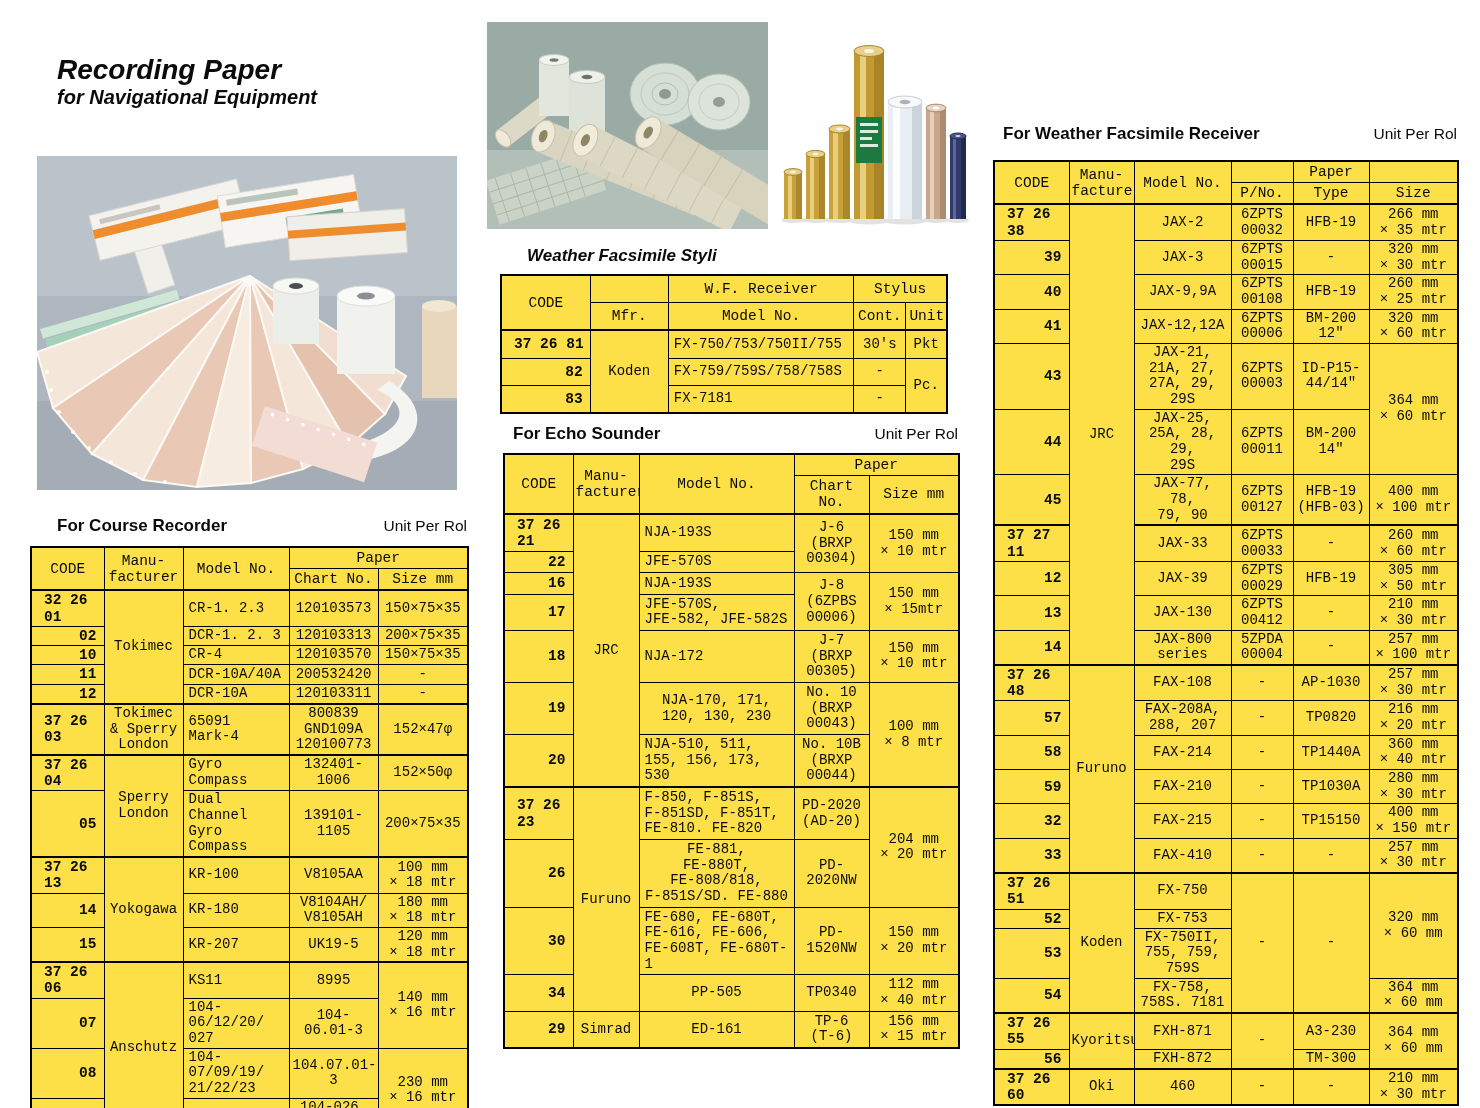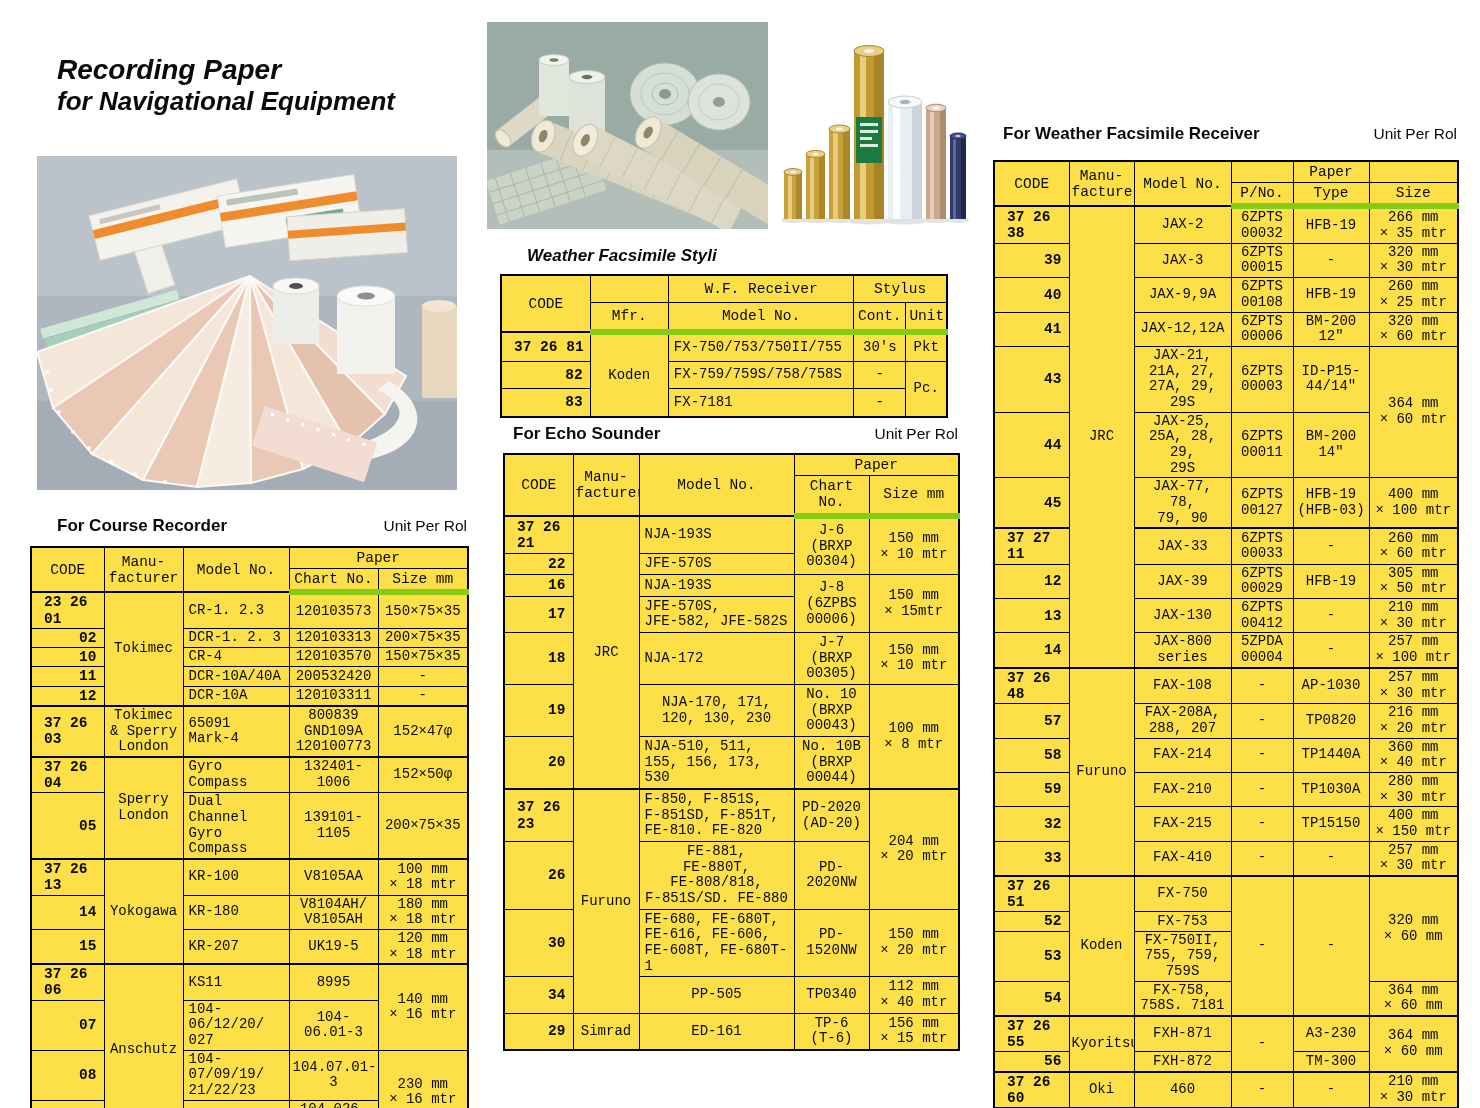--- a/index.html
+++ b/index.html
@@ -2,36 +2,36 @@
 <html><head>
 <meta charset="utf-8">
 <style>
   html,body{margin:0;padding:0;background:#ffffff;}
   .page{position:relative;width:1480px;height:1108px;background:#fff;overflow:hidden;
         font-family:"Liberation Sans", sans-serif;color:#0a0a0a;}
 
   
   .title-block{position:absolute;left:57px;top:55px;}
   .main-title{font-size:28px;font-weight:bold;font-style:italic;line-height:1.05;}
-  .sub-title{font-size:26px;font-weight:bold;font-style:italic;margin-top:2px;}
+  .sub-title{font-size:20px;font-weight:bold;font-style:italic;margin-top:2px;}
 
   .section{position:absolute;}
   .sec-head{display:flex;justify-content:space-between;align-items:flex-end;}
   .sec-title{font-size:17px;font-weight:bold;white-space:nowrap;}
   .sec-title.italic{font-style:italic;}
   .unit-label{font-size:15.5px;white-space:nowrap;padding-bottom:1px;}
 
   
   table.tbl{border-collapse:collapse;table-layout:fixed;width:100%;
             font-size:14px;line-height:1.12;background:#fde047;
             border:2.5px solid #000;font-family:Liberation Mono, monospace;}
   .tbl th,.tbl td{border:1.4px solid #000;padding:1px 3px;vertical-align:middle;
             text-align:center;white-space:pre-line;overflow:hidden;}
   .tbl th{font-weight:normal;font-size:14.5px;padding:2px 2px;}
-  .tbl thead tr:last-child th{border-bottom:6px solid #84cc16;}
+  .tbl thead tr:last-child th{border-bottom:1px solid #84cc16;}
   .tbl td.code{font-weight:bold;text-align:right;padding-right:7px;font-size:14.5px;}
   .tbl td.code.f{text-align:left;padding-left:12px;padding-right:2px;}
   .tbl td.l{text-align:left;padding-left:5px;}
   .tbl tr.grp td{border-top:2.6px solid #000;}
 
   .styli-tbl th,.styli-tbl td{padding:5px 3px;}
   .echo-tbl td{padding:2px 3px;}
   .wfr-tbl td{padding:1px 2px;}
   .course-tbl td{padding:1px 3px;}
 
@@ -450,21 +450,21 @@
           <th rowspan="2">Model No.</th>
           <th colspan="2">Paper</th>
         </tr>
         <tr>
           <th>Chart No.</th>
           <th>Size mm</th>
         </tr>
       </thead>
       <tbody>
         <tr class="grp">
-          <td class="code f">23 26 01</td>
+          <td class="code f">32 26 01</td>
           <td rowspan="5">Tokimec</td>
           <td class="l">CR-1. 2.3</td>
           <td>120103573</td>
           <td>150×75×35</td>
         </tr>
         <tr>
           <td class="code">02</td>
           <td class="l">DCR-1. 2. 3</td>
           <td>120103313</td>
           <td>200×75×35</td>

